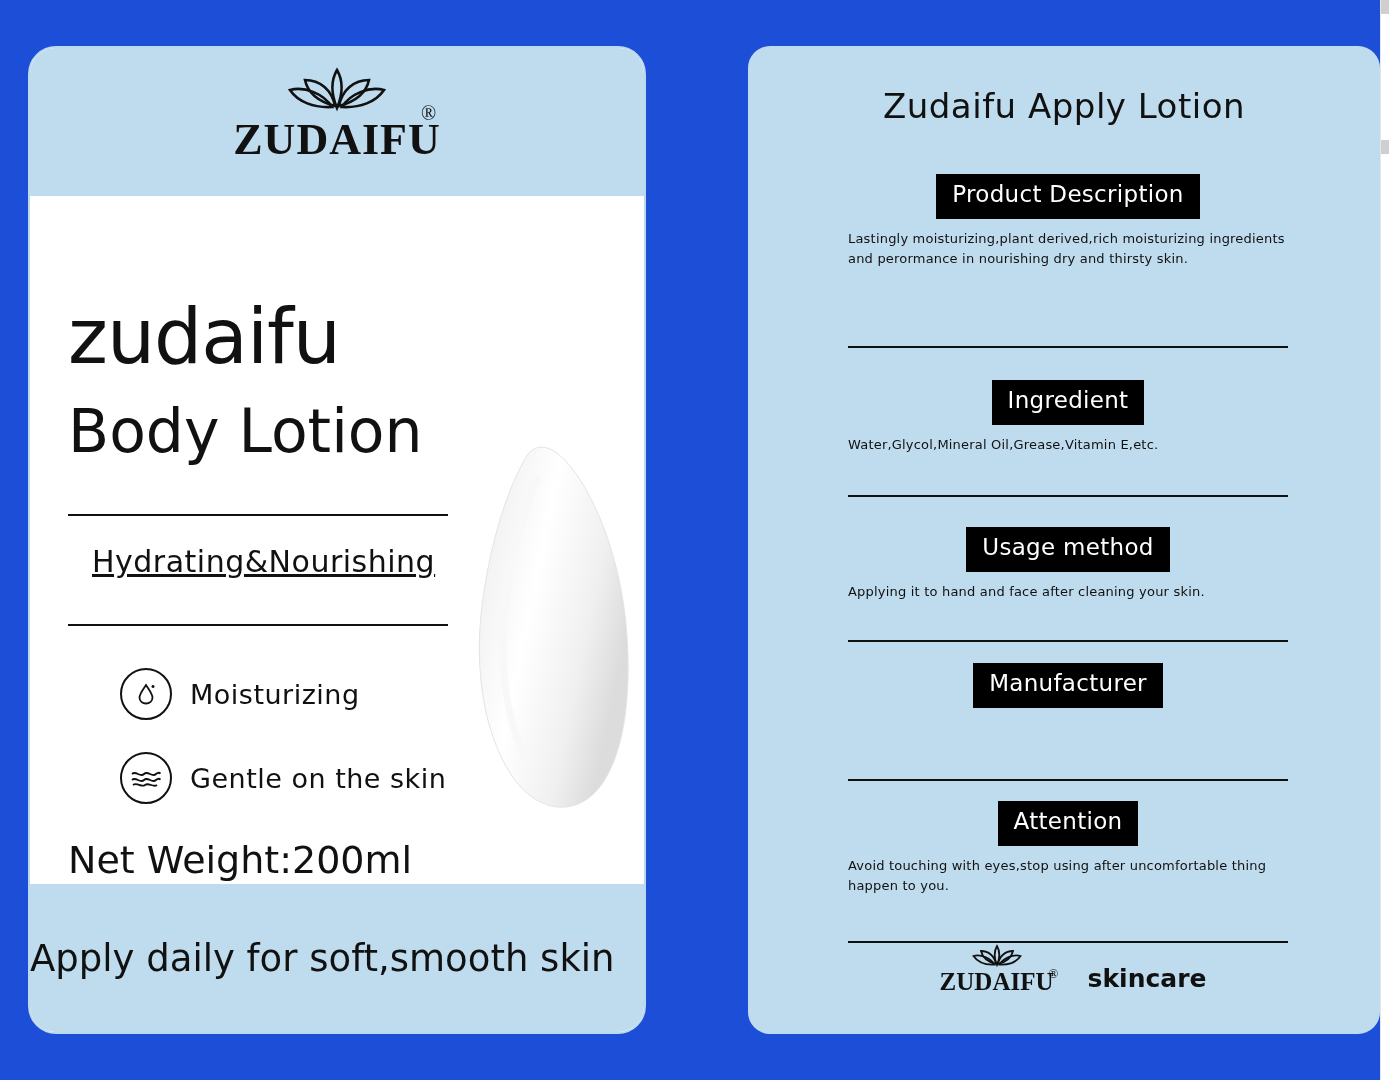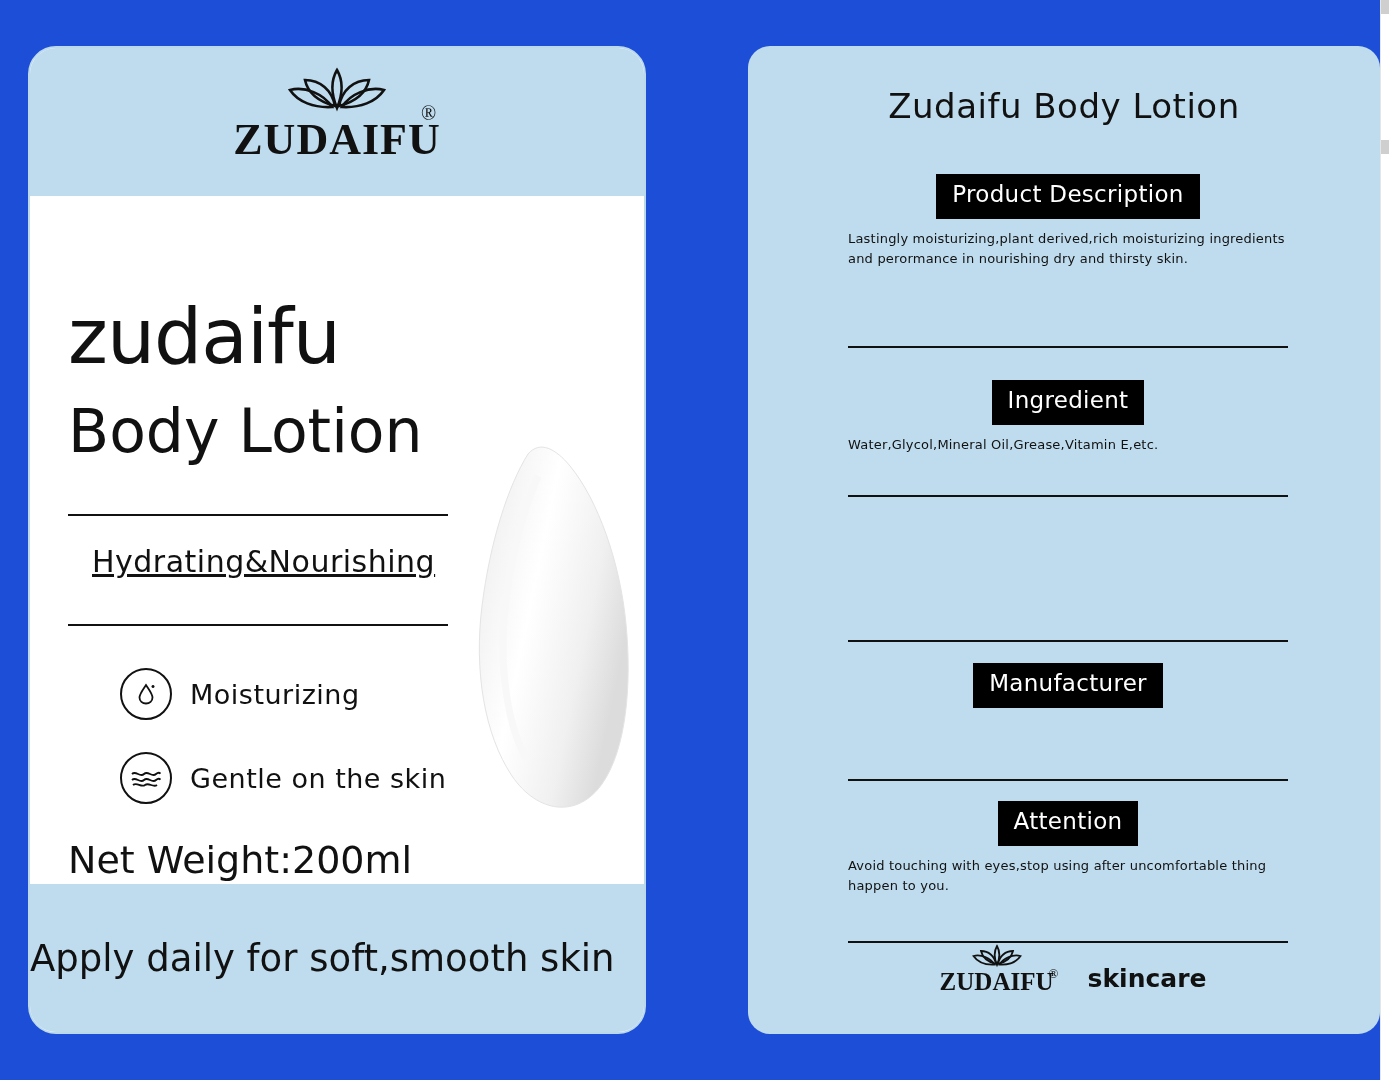--- a/index.html
+++ b/index.html
@@ -317,38 +317,44 @@
       </div>
     </div>
 
     <div class="left-footer">
       <div class="footer-text">Apply daily for soft,smooth skin</div>
     </div>
   </div>
 
   <div class="right-card">
 
-    <div class="right-title">Zudaifu Body Lotion</div>
+    <div class="right-title">Zudaifu Apply Lotion</div>
 
     <div class="section" style="top: 128px;">
       <div class="section-head-wrap">
         <span class="section-head">Product Description</span>
       </div>
       <div class="section-body">Lastingly moisturizing,plant derived,rich moisturizing ingredients and perormance in nourishing dry and thirsty skin.</div>
     </div>
     <div class="sec-rule" style="top: 300px;"></div>
 
     <div class="section" style="top: 334px;">
       <div class="section-head-wrap">
         <span class="section-head">Ingredient</span>
       </div>
       <div class="section-body">Water,Glycol,Mineral Oil,Grease,Vitamin E,etc.</div>
     </div>
     <div class="sec-rule" style="top: 449px;"></div>
 
+    <div class="section" style="top: 481px;">
+      <div class="section-head-wrap">
+        <span class="section-head">Usage method</span>
+      </div>
+      <div class="section-body">Applying it to hand and face after cleaning your skin.</div>
+    </div>
     <div class="sec-rule" style="top: 594px;"></div>
 
     <div class="section" style="top: 617px;">
       <div class="section-head-wrap">
         <span class="section-head">Manufacturer</span>
       </div>
     </div>
     <div class="sec-rule" style="top: 733px;"></div>
 
     <div class="section" style="top: 755px;">

